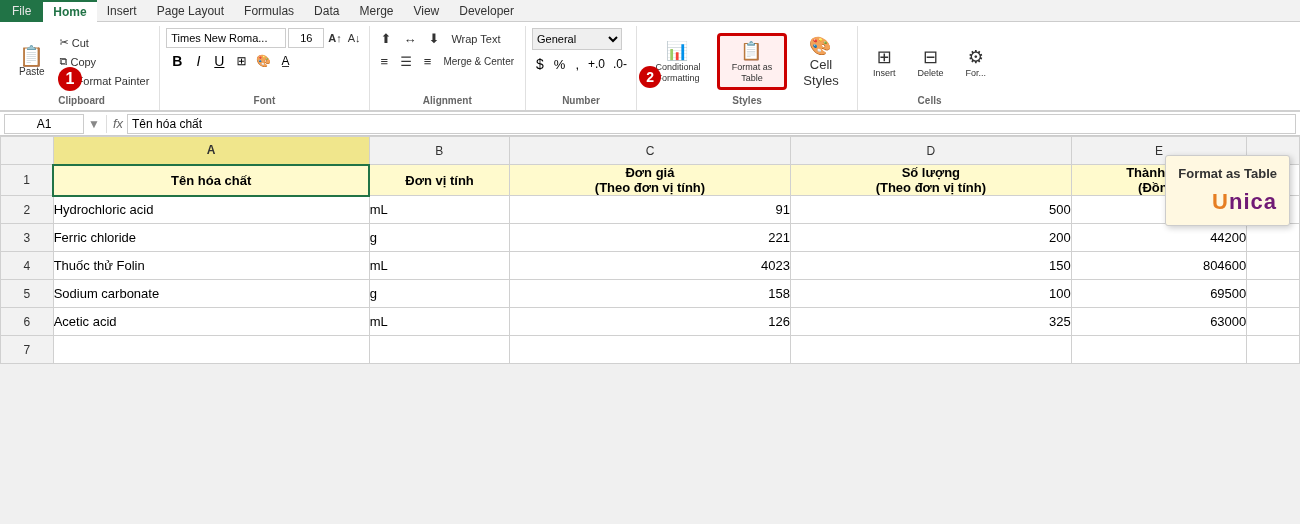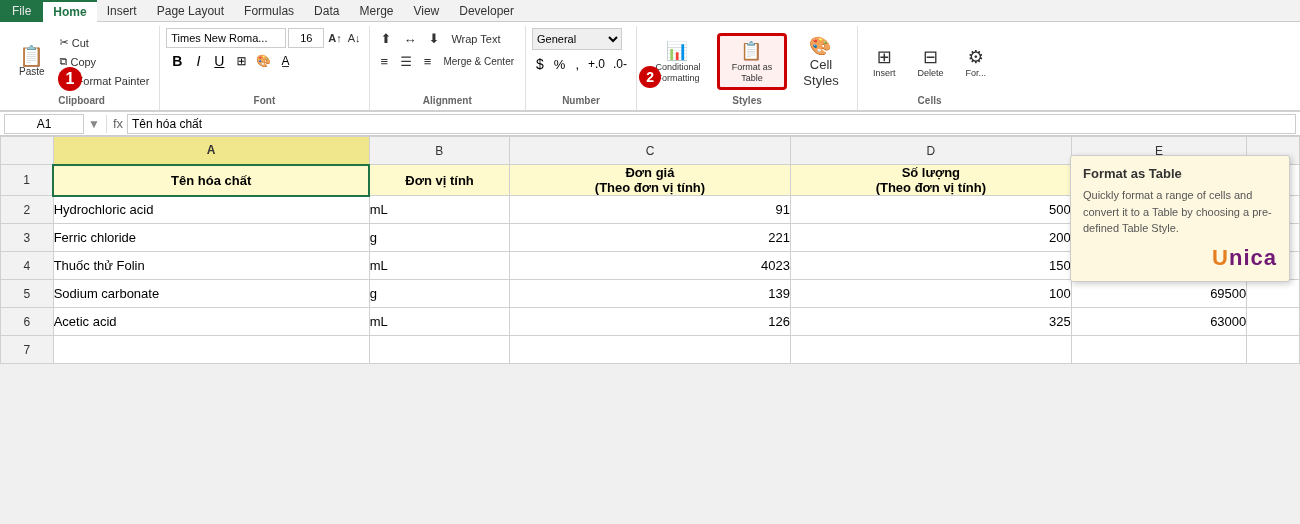--- a/index.html
+++ b/index.html
@@ -159,21 +159,21 @@
       padding: 0 4px;
       gap: 4px;
     }
     .cell-ref {
       width: 80px;
       border: 1px solid #ccc;
       padding: 2px 4px;
       font-size: 12px;
       text-align: center;
     }
-    .fx-label { color: #666; font-size: 13px; }
+    .fx-label { color: #666; font-style: italic; font-size: 13px; }
     .formula-input {
       flex: 1;
       border: 1px solid #ccc;
       padding: 2px 4px;
       font-size: 12px;
     }
 
     
     .spreadsheet-container {
       display: flex;
@@ -512,21 +512,21 @@
         <td class="cell cell-right">4023</td>
         <td class="cell cell-right">150</td>
         <td class="cell cell-right">804600</td>
         <td class="cell"></td>
       </tr>
 
       <tr>
         <td class="row-header">5</td>
         <td class="cell">Sodium carbonate</td>
         <td class="cell">g</td>
-        <td class="cell cell-right">139</td>
+        <td class="cell cell-right">158</td>
         <td class="cell cell-right">100</td>
         <td class="cell cell-right">69500</td>
         <td class="cell"></td>
       </tr>
 
       <tr>
         <td class="row-header">6</td>
         <td class="cell">Acetic acid</td>
         <td class="cell">mL</td>
         <td class="cell cell-right">126</td>
@@ -543,19 +543,18 @@
         <td class="cell"></td>
         <td class="cell"></td>
         <td class="cell"></td>
       </tr>
     </tbody>
   </table>
 </div>
 
 <div class="tooltip-popup">
   <div class="tooltip-title">Format as Table</div>
-  <div class="tooltip-body">Quickly format a range of cells and convert it to a Table by choosing a pre-defined Table Style.</div>
   <div class="unica-logo">
     <span class="unica-text">
       <span class="unica-u">U</span><span class="unica-nica">nica</span>
     </span>
   </div>
 </div>
 
 </body></html>

